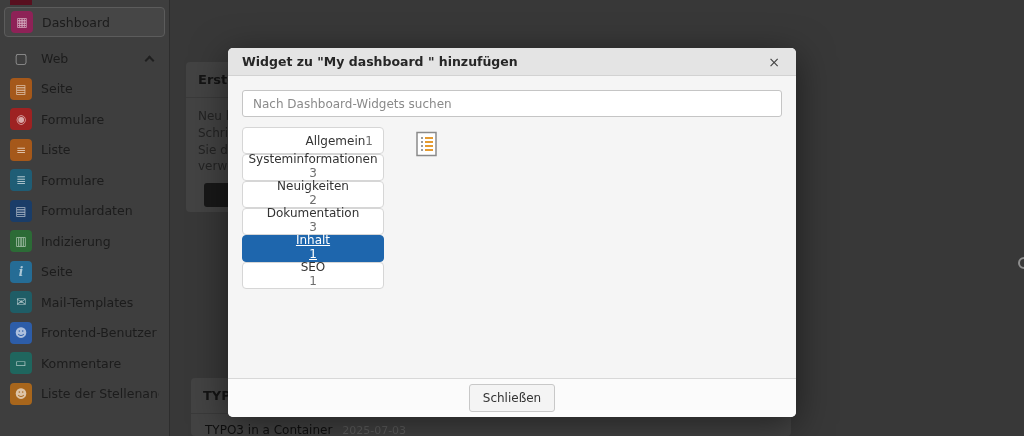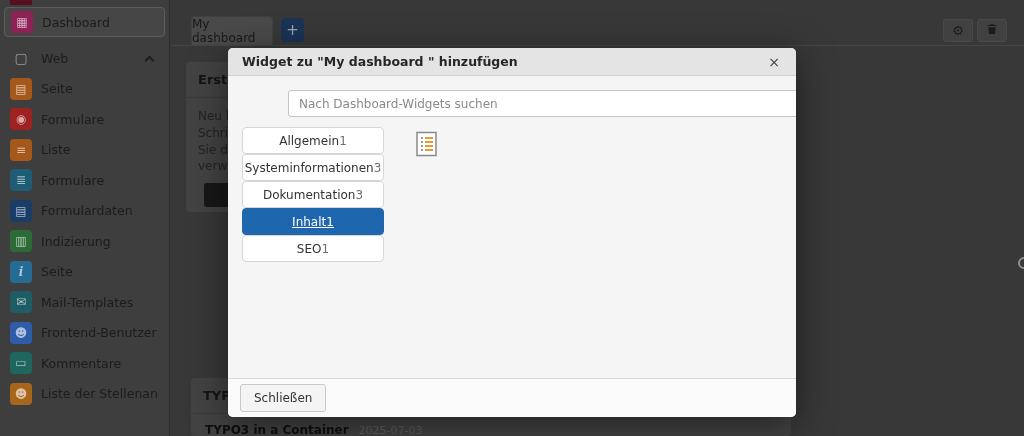--- a/index.html
+++ b/index.html
@@ -45,54 +45,54 @@
 
   
   .card { position:absolute; background:#434343; border-radius:4px; overflow:hidden; }
   .card-gs { left:15px; top:62px; width:250px; height:150px; }
   .card-news { left:20px; top:378px; width:600px; height:58px; }
   .card-head { padding:10px 12px; font-size:13px; font-weight:bold; color:#141414;
                border-bottom:1px solid #3a3a3a; }
   .card-body { padding:10px 12px; font-size:12px; color:#232323; line-height:1.4; }
   .dark-btn { margin:8px 0 0 6px; width:50px; height:24px; background:#181818; border-radius:3px; }
   .news-row { padding:9px 14px 0 14px; font-size:12px; }
-  .news-title { font-weight:bold; color:#0f0f0f; }
+  .news-title { font-weight:normal; color:#0f0f0f; }
   .news-date { color:#5f5f5f; font-size:11px; margin-left:6px; }
 
   .edge-circle { position:absolute; right:-6px; top:257px; width:12px; height:12px;
                  border-radius:50%; border:2px solid #8f8f8f; z-index:3; }
 
   
   .modal { position:absolute; left:228px; top:48px; width:568px; height:369px; z-index:10;
            background:#f5f5f5; border-radius:5px; box-shadow:0 8px 36px rgba(0,0,0,0.5);
            display:flex; flex-direction:column; overflow:hidden; }
   .modal-header { height:28px; background:#e4e4e4; border-bottom:1px solid #d2d2d2;
            display:flex; align-items:center; padding:0 14px; flex:0 0 28px; }
   .modal-title { font-size:12.5px; font-weight:600; color:#262626; flex:1; }
   .modal-close { font-size:14px; color:#444; cursor:pointer; padding:0 2px; line-height:1; }
   .modal-body { flex:1; padding:14px; overflow:hidden; }
   .search-input { width:100%; height:27px; border:1px solid #c5c5c5; border-radius:3px;
            background:#fff; padding:0 10px; font-size:12px; color:#333;
-           font-family:"DejaVu Sans", sans-serif; outline:none;margin-left:46px; }
+           font-family:"DejaVu Sans", sans-serif; outline:none; }
   .search-input::placeholder { color:#8a8a8a; }
   .body-row { display:flex; margin-top:10px; }
   .cat-list { width:142px; flex:0 0 142px; }
-  .cat-item { display:flex; align-items:center; justify-content:center; height:27px;
+  .cat-item { display:flex; align-items:center; justify-content:flex-end; height:27px;
            padding:0 10px; background:#fff; border:1px solid #d6d6d6; border-radius:4px;
            font-size:12px; color:#333; cursor:pointer; }
-  .cat-item + .cat-item { margin-top:0px; }
+  .cat-item + .cat-item { margin-top:0px;flex-direction:column; }
   .cat-count { color:#6e6e6e; font-size:12px; }
   .cat-item.selected { background:var(--accent,#1e66ad); border-color:var(--accent,#1e66ad); }
   .cat-item.selected, .cat-item.selected .cat-count { color:#fff;text-decoration:underline; }
   .widget-panel { margin-left:30px; padding-top:4px; display:flex; gap:10px; cursor:pointer; }
   .widget-icon { flex:0 0 26px; }
   .widget-title { font-size:12.5px; font-weight:bold; color:#1a1a1a; }
   .widget-desc { margin-top:4px; font-size:12px; color:#666; line-height:1.5; width:155px; }
   .modal-footer { flex:0 0 39px; border-top:1px solid #d8d8d8; background:#fbfbfb;
-           display:flex; align-items:center; justify-content:flex-start; padding:0 12px; }
+           display:flex; align-items:center; justify-content:center; padding:0 12px; }
   .close-btn { padding:6px 13px; background:#f4f4f4; border:1px solid #c8c8c8; border-radius:3px;
            font-size:12px; color:#333; cursor:pointer; font-family:"DejaVu Sans", sans-serif; }
 </style>
 </head>
 <body>
 
 <div class="backdrop">
 
   <div class="sidebar">
     <div class="logo-fragment"></div>
@@ -185,36 +185,20 @@
 
     <div class="sb-item">
       <span class="sb-icon" style="background: rgb(168, 102, 28);">
           <span>☻</span>
         </span>
       <span class="sb-label">Liste der Stellenangebote</span>
     </div>
   </div>
 
   <div class="main">
-    <div class="tabbar">
-      <div class="dash-tab">
-        <span>My dashboard</span>
-      </div>
-      <div class="add-tab-btn">
-        <span>+</span>
-      </div>
-      <div class="tool-btn btn-settings">
-        <span>⚙</span>
-      </div>
-      <div class="tool-btn btn-delete">
-        <span><svg viewBox="0 0 16 16">
-              <path d="M6 1.5h4l.6 1.2H14V4H2V2.7h3.4L6 1.5zM3.2 5.5h9.6l-.7 9H3.9l-.7-9z"></path>
-            </svg></span>
-      </div>
-    </div>
 
     <div class="card card-gs">
       <div class="card-head">Erste</div>
       <div class="card-body">
         <div>Neu b</div>
         <div>Schrit</div>
         <div>Sie di</div>
         <div>verwe</div>
         <div class="dark-btn"></div>
       </div>
@@ -243,20 +227,24 @@
 
     <div class="body-row">
       <div class="cat-list">
         <div class="cat-item">
           <span>Allgemein</span>
           <span class="cat-count">1</span>
         </div>
         <div class="cat-item">
           <span>Systeminformationen</span>
           <span class="cat-count">3</span>
+        </div>
+        <div class="cat-item">
+          <span>Neuigkeiten</span>
+          <span class="cat-count">2</span>
         </div>
         <div class="cat-item">
           <span>Dokumentation</span>
           <span class="cat-count">3</span>
         </div>
         <div class="cat-item selected">
           <span>Inhalt</span>
           <span class="cat-count">1</span>
         </div>
         <div class="cat-item">

